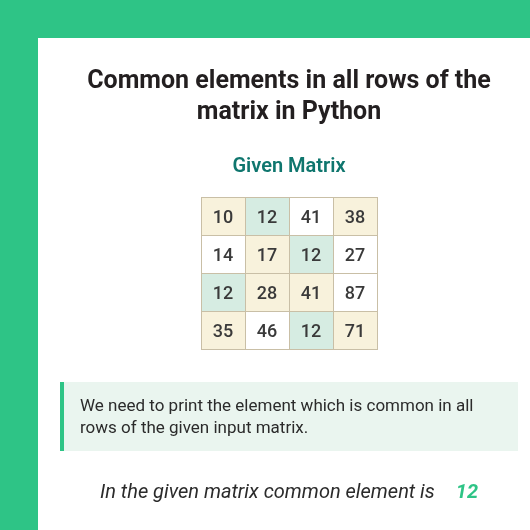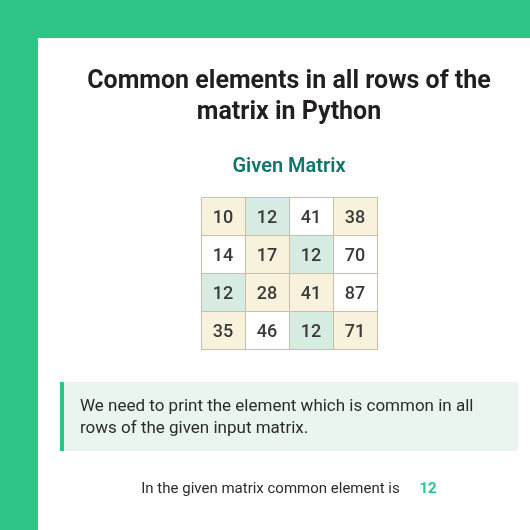--- a/index.html
+++ b/index.html
@@ -55,23 +55,24 @@
     background: #eaf5ef;
     border-left: 4px solid #2ec486;
     width: 100%;
     padding: 12px 16px;
     font-size: 17px;
     color: #2b2b2b;
     line-height: 1.35;
     margin-bottom: 20px;
   }
   .result {
-    font-size: 15px;
+    font-size: 20px;
     color: #2b2b2b;
     text-align: center;
+    font-style: italic;
   }
   .result .common-value {
     color: #2ec486;
     font-weight: 700;
   }
 </style>
 </head>
 <body>
 
 <div class="panel">
@@ -85,21 +86,21 @@
         <tr>
           <td class="tint">10</td>
           <td class="hl">12</td>
           <td>41</td>
           <td class="tint">38</td>
         </tr>
         <tr>
           <td>14</td>
           <td class="tint">17</td>
           <td class="hl">12</td>
-          <td>70</td>
+          <td>27</td>
         </tr>
         <tr>
           <td class="hl">12</td>
           <td class="tint">28</td>
           <td class="tint">41</td>
           <td>87</td>
         </tr>
         <tr>
           <td class="tint">35</td>
           <td>46</td>

